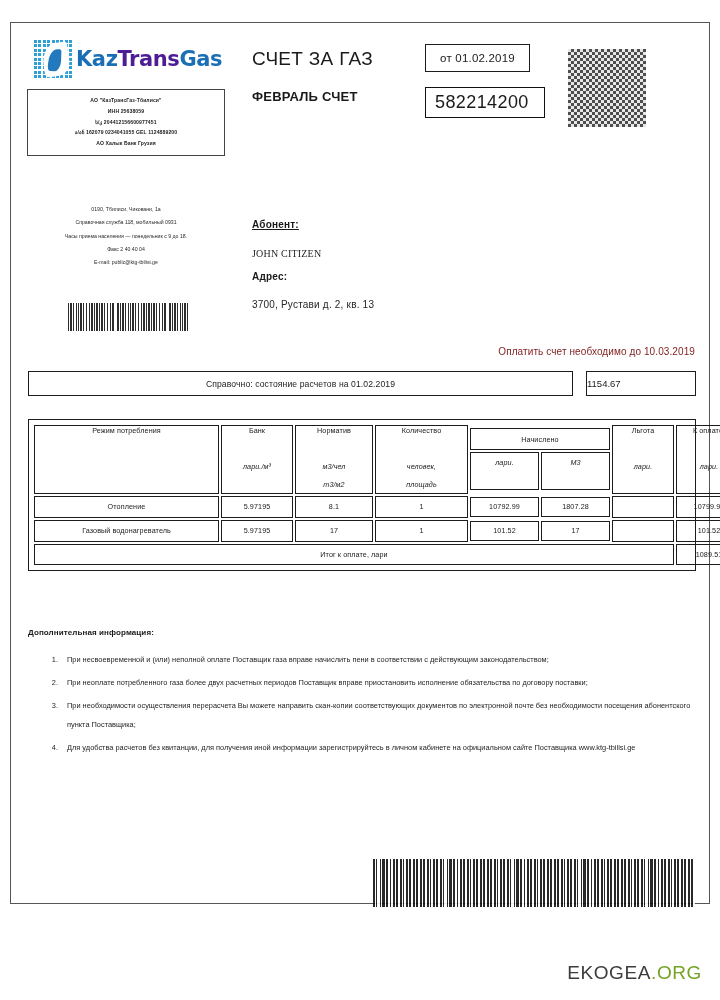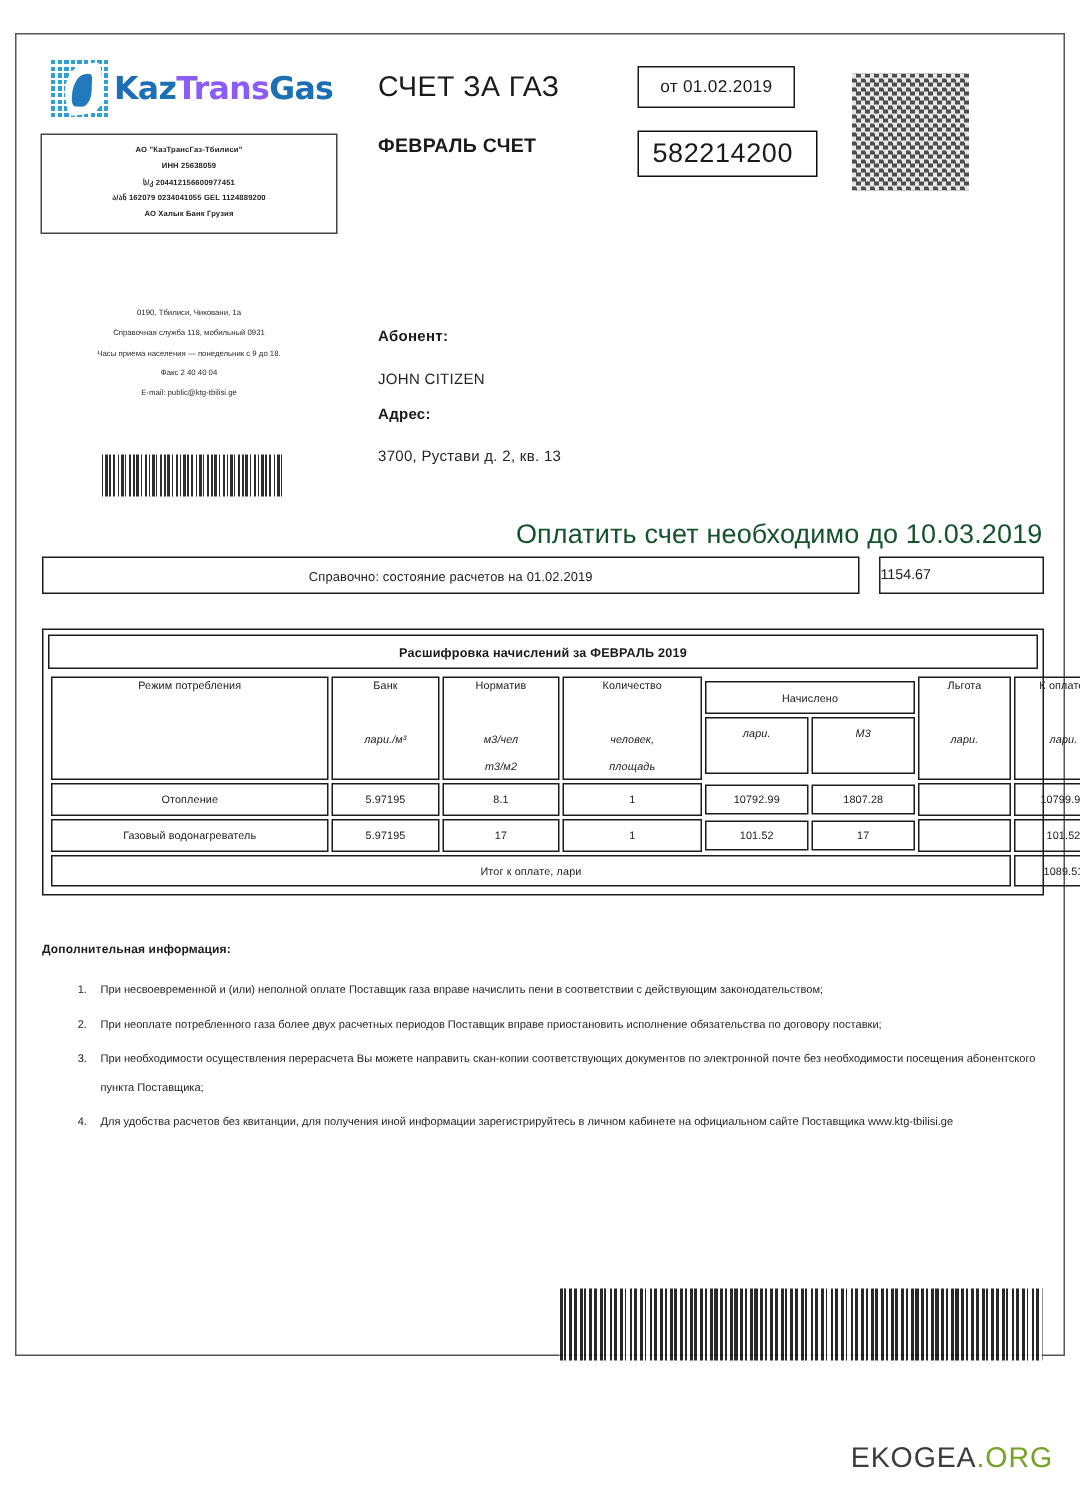--- a/index.html
+++ b/index.html
@@ -84,21 +84,21 @@
     border-radius: 70% 14% 50% 20%;
     transform: rotate(10deg);
   }
   .logo-text {
     font-size: 21px;
     font-weight: bold;
     letter-spacing: -0.4px;
     font-family: "DejaVu Sans", sans-serif;
   }
   .logo-text .kaz { color: #1a6fb5; }
-  .logo-text .trans { color: #8b5cf6; }
+  .logo-text .trans { color: #4c1d95; }
   .logo-text .gas { color: #1a6fb5; }
 
   .company-box {
     position: absolute;
     left: 7px;
     top: 58px;
     width: 198px;
     height: 67px;
     border: 1px solid #444;
     box-sizing: border-box;
@@ -220,39 +220,39 @@
     filter: blur(.45px) contrast(.8);
   }
 
   .abonent-label, .addr-label {
     position: absolute;
     left: 19px;
     font-size: 10px;
     font-weight: bold;
     letter-spacing: .2px;
   }
-  .abonent-label { top: 188px; }
+  .abonent-label { top: 188px; text-decoration: underline; }
   .addr-label    { top: 240px; }
   .abonent-val, .addr-val {
     position: absolute;
     left: 19px;
     font-size: 10px;
     color: #262626;
     letter-spacing: .2px;
   }
-  .abonent-val { top: 217px; }
+  .abonent-val { top: 217px; font-family: Liberation Serif, serif; }
   .addr-val    { top: 268px; }
 
   .paydue {
     position: absolute;
     right: 7px;
     top: 315px;
-    font-size: 18px;
+    font-size: 10px;
     letter-spacing: .1px;
-    color: #14532d;
+    color: #7f1d1d;
     white-space: nowrap;
   }
 
   
   .balance-row {
     position: absolute;
     left: 17px;
     top: 348px;
     width: 668px;
     height: 25px;
@@ -440,21 +440,20 @@
       <div class="paydue">Оплатить счет необходимо до 10.03.2019</div>
     </div>
   </div>
 
   <div class="balance-row">
     <div class="balance-label">Справочно: состояние расчетов на 01.02.2019</div>
     <div class="balance-val">1154.67</div>
   </div>
 
   <div class="tbl">
-    <div class="tbl-title">Расшифровка начислений за ФЕВРАЛЬ 2019</div>
     <table class="grid">
       <colgroup>
         <col style="width:185px">
           <col style="width:72px">
           <col style="width:78px">
         <col style="width:93px">
           <col style="width:140px">
           <col style="width:62px">
           <col style="width:66px">
       </colgroup>

